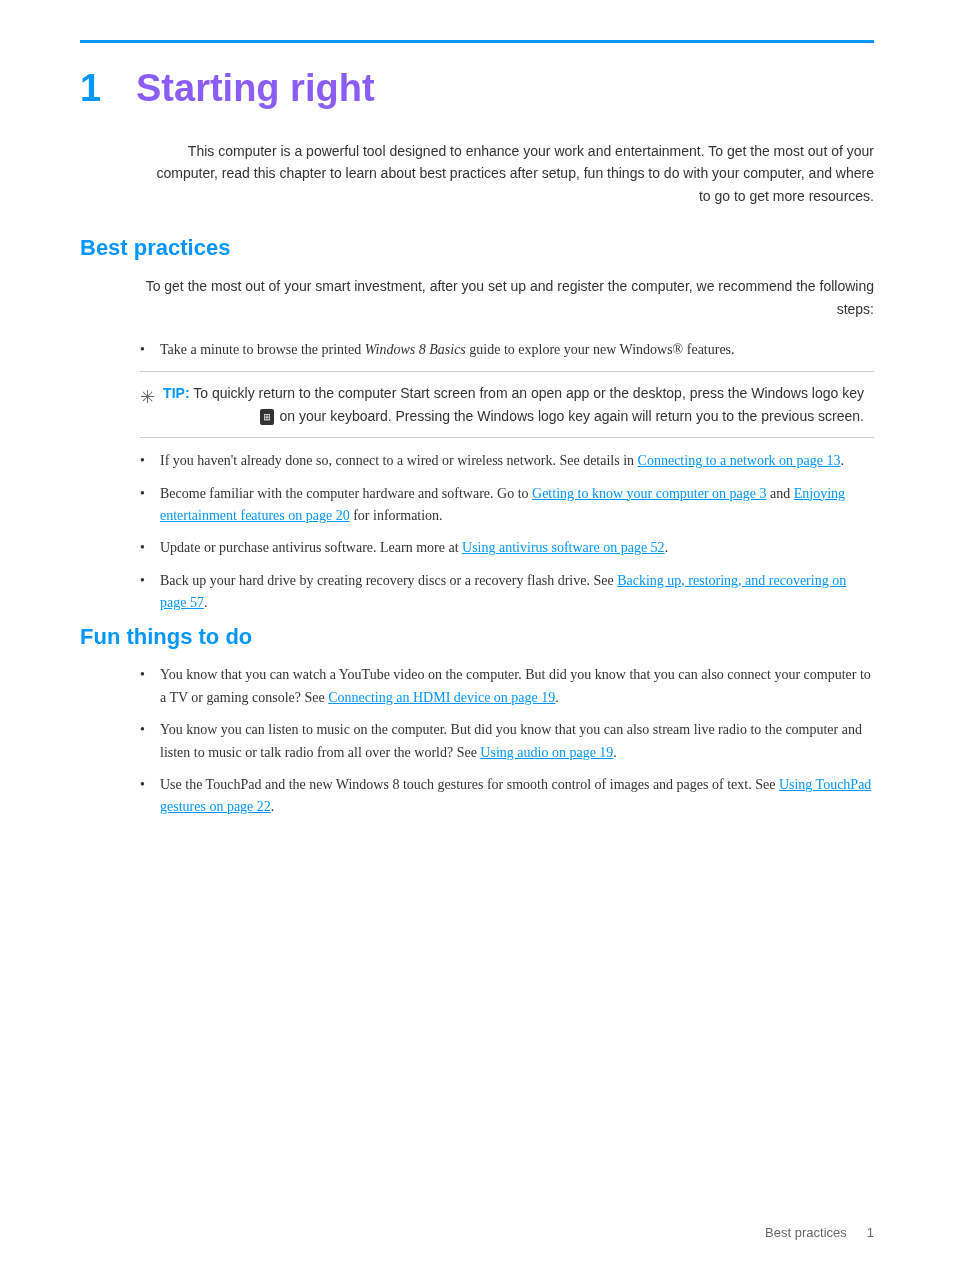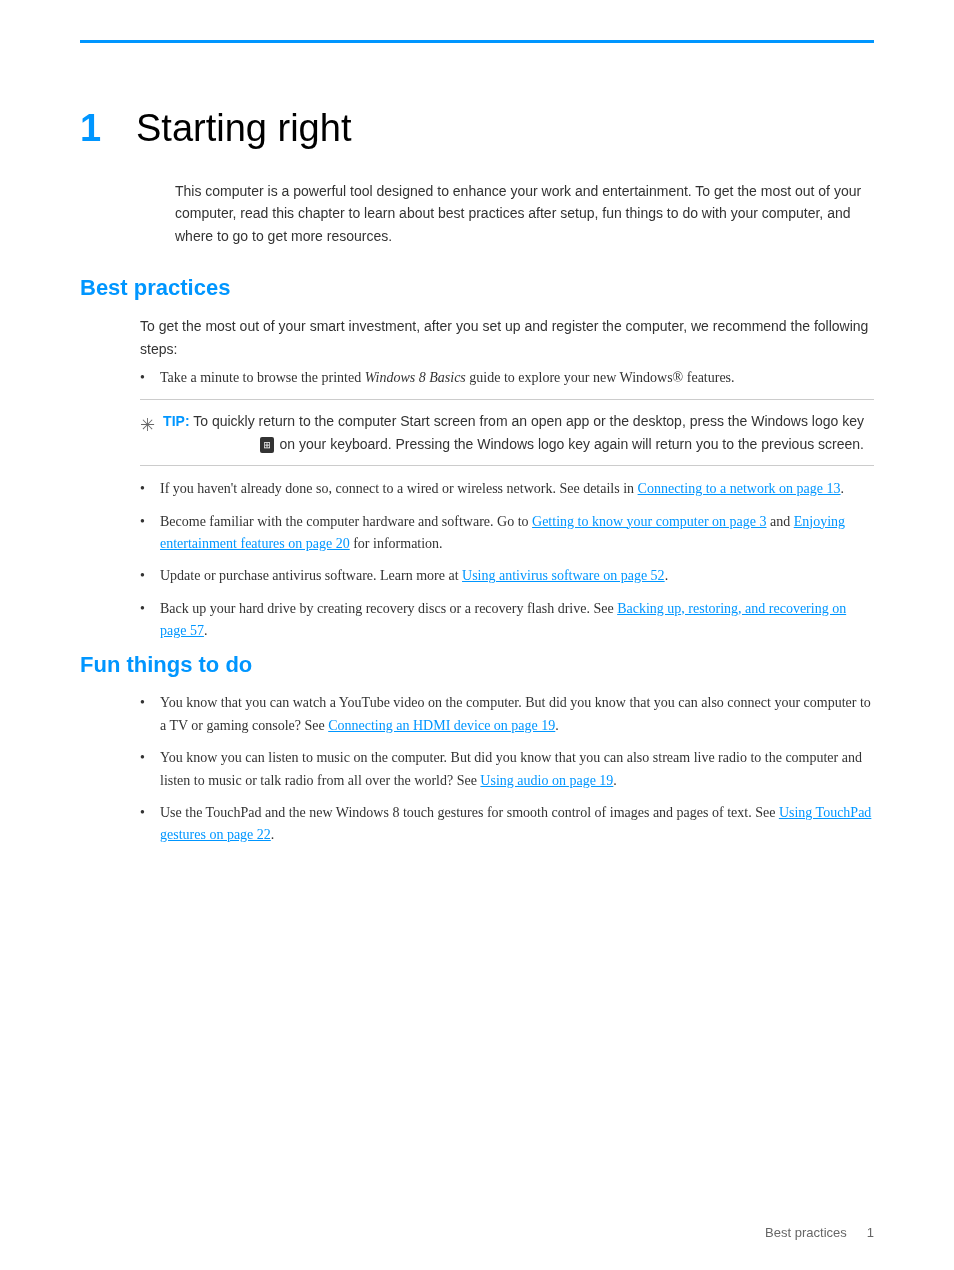--- a/index.html
+++ b/index.html
@@ -38,44 +38,45 @@
     .chapter-number {
       font-size: 38px;
       font-weight: bold;
       color: #0096FF;
       margin-right: 20px;
       min-width: 36px;
     }
 
     .chapter-title {
       font-size: 38px;
-      font-weight: normal;
-      color: #000000;
-      margin-top: 40px;
+      font-weight: bold;
+      color: #8b5cf6;
     }
 
     .intro-text {
-      margin-left: 95px;
+      margin-left: 72px;
       margin-bottom: 28px;
       line-height: 1.6;
       color: #333;
+      text-align: right;
     }
 
     .section-heading {
       font-size: 22px;
       font-weight: bold;
       color: #0096FF;
       margin-bottom: 14px;
       margin-top: 10px;
     }
 
     .section-intro {
       margin-left: 60px;
-      margin-bottom: 7px;
-      line-height: 1.6;
+      margin-bottom: 19px;
+      line-height: 1.6;
+      text-align: right;
     }
 
     .bullet-list {
       margin-left: 60px;
       list-style: none;
       margin-bottom: 10px;
     }
 
     .bullet-list li {
       position: relative;

